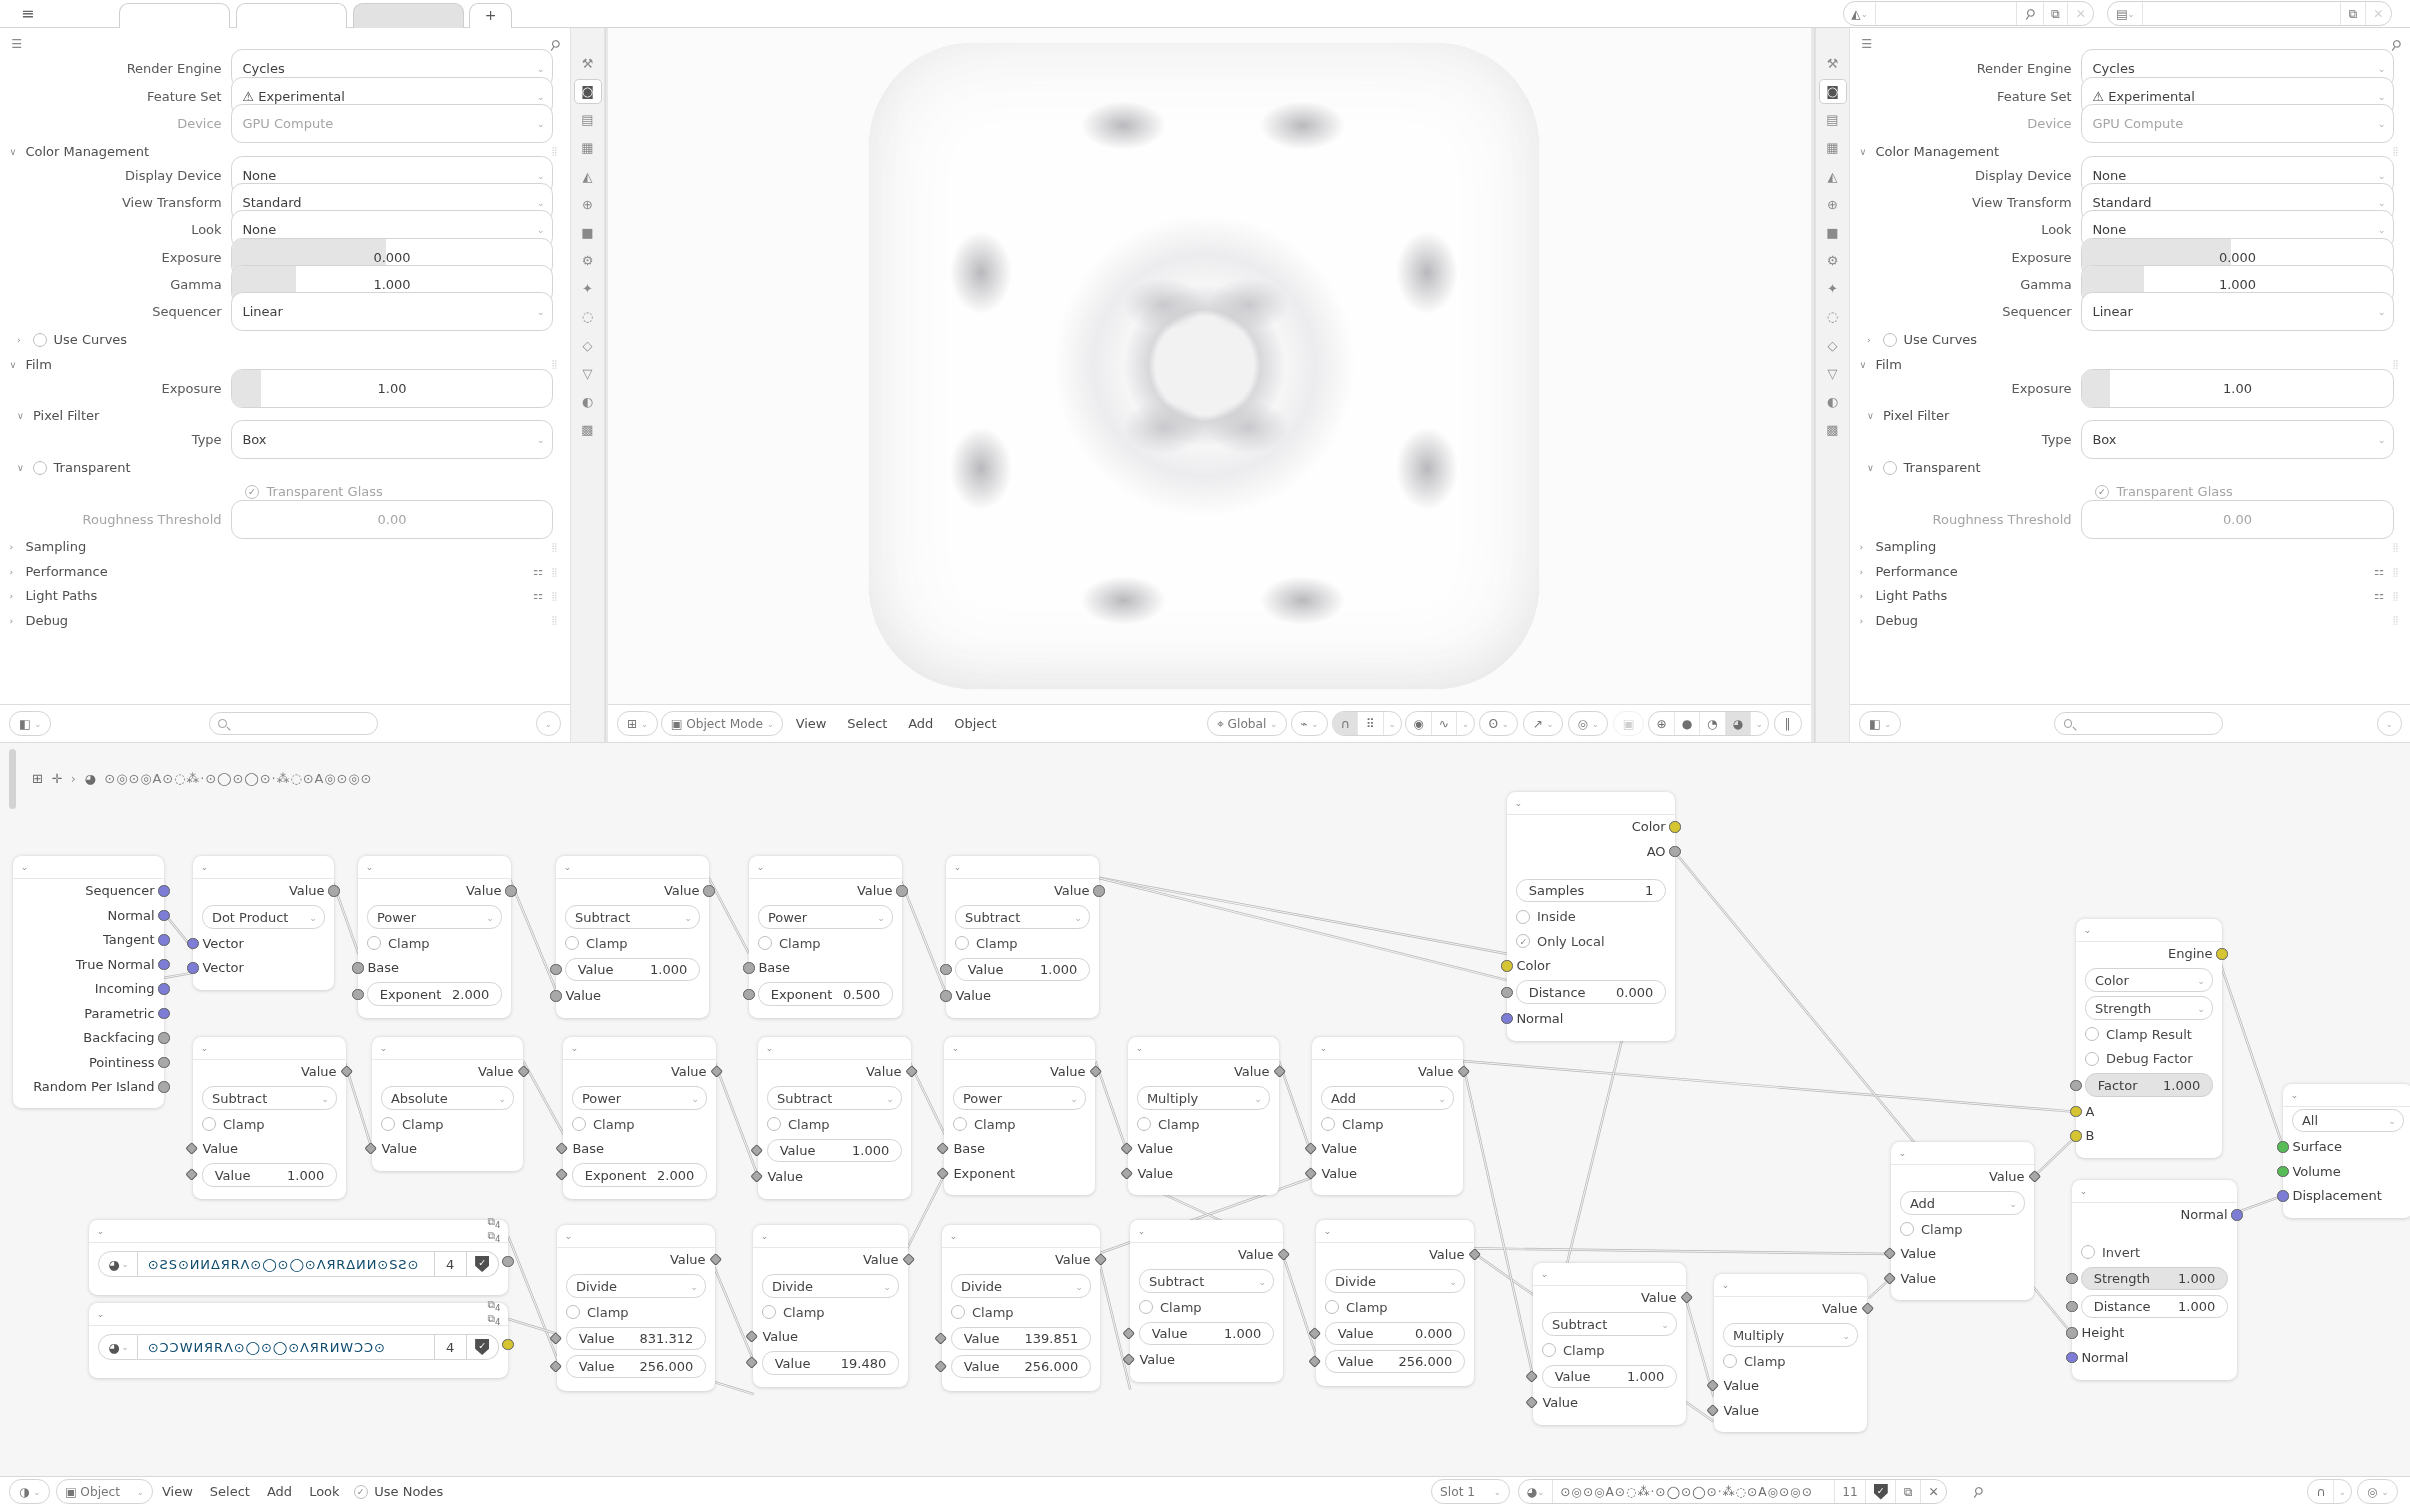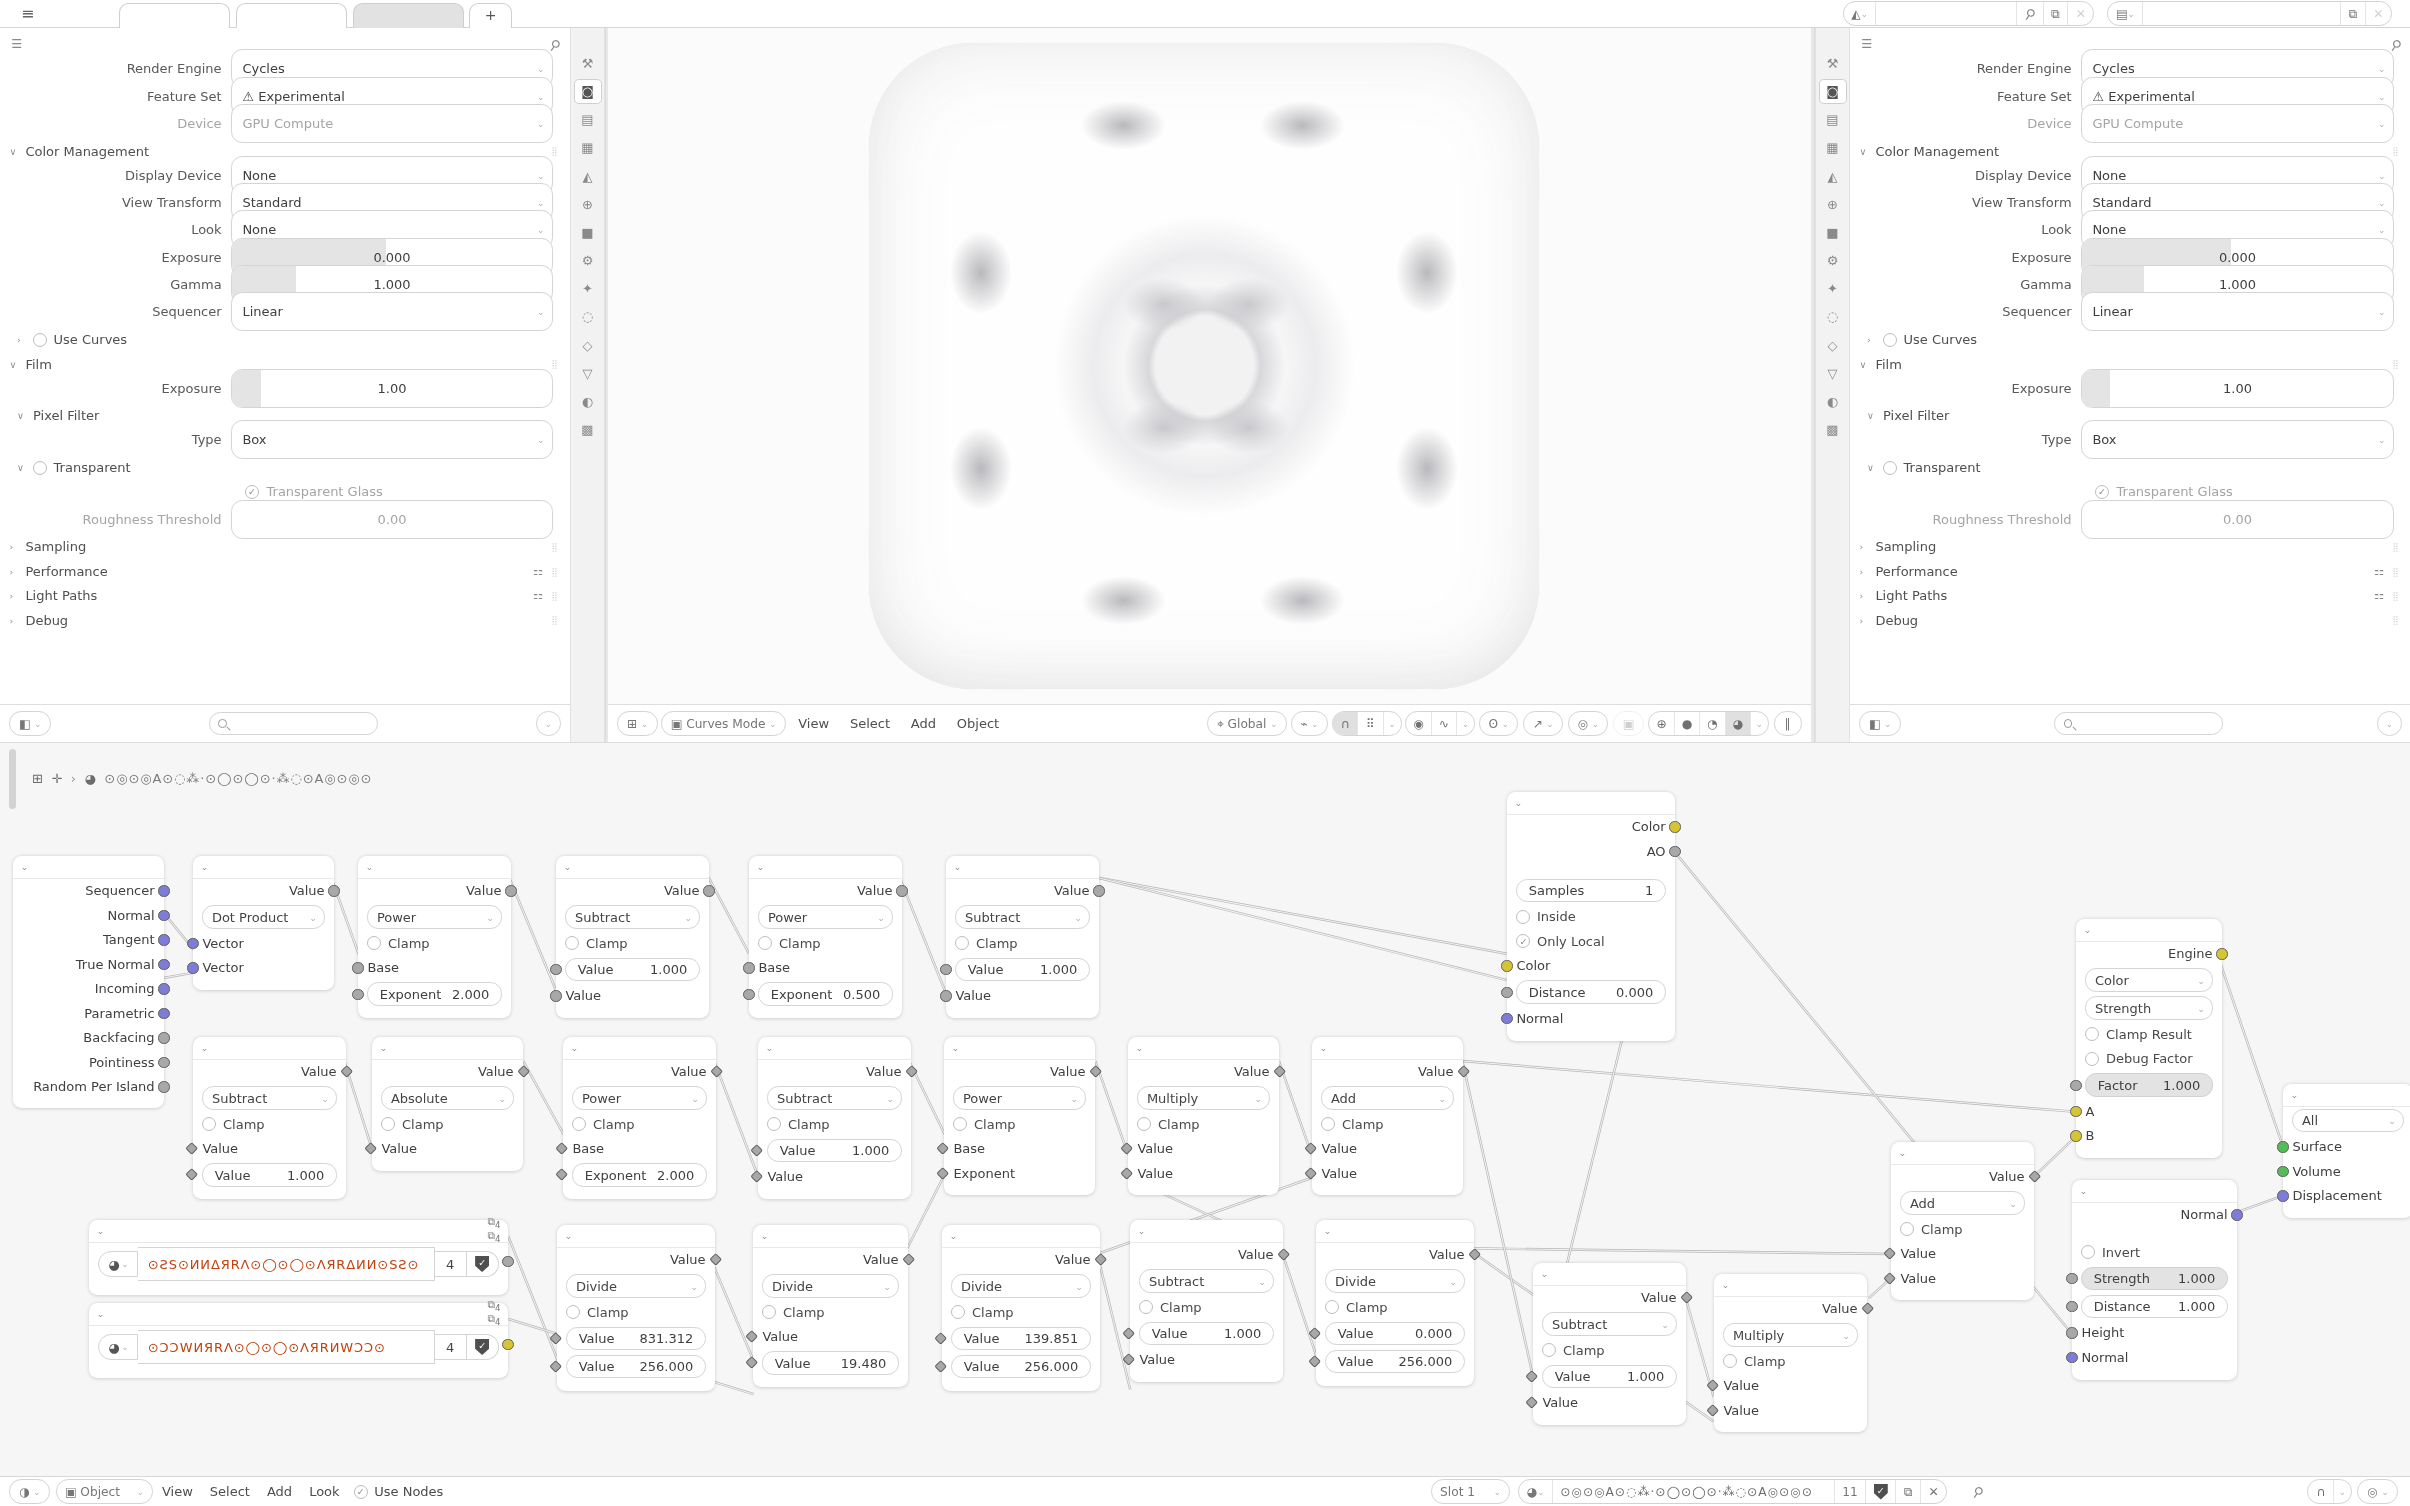--- a/index.html
+++ b/index.html
@@ -81,21 +81,21 @@
   .sock { position:absolute; width:11.3px; height:11.3px; border:0.9px solid #5f5f5f; border-radius:50%; top:50%; margin-top:-5.6px; }
   .sock.left { left:-5.6px; } .sock.right { right:-5.6px; }
   .sock.dia { width:9.4px; height:9.4px; margin-top:-4.7px; border-radius:1.9px; transform:rotate(45deg); }
   .ndd { flex:1; height:23.5px; border:0.9px solid #d4d4d4; border-radius:11.3px; background:#fff; display:flex; align-items:center; padding:0 8.5px; color:#444; position:relative; }
   .ndd .chev { position:absolute; right:6.6px; color:#b0b0b0; font-size:9.4px; }
   .nfield { flex:1; height:23.5px; border:0.9px solid #d4d4d4; border-radius:11.3px; background:#fff; display:flex; align-items:center; justify-content:space-between; padding:0 11.3px; }
   .nfield.fillbg { background:#e3e3e3; border-color:#d0d0d0; }
   .nchk { display:flex; align-items:center; gap:6.6px; color:#4a4a4a; }
   .imgrow { display:flex; align-items:center; gap:0; flex:1; height:28px; }
   .imgrow .idicon { width:40px; height:26px; border:0.9px solid #d4d4d4; border-radius:13px 0 0 13px; display:flex; align-items:center; justify-content:center; color:#555; gap:1.9px; }
-  .imgrow .idname { flex:1; height:34px; border:0.9px solid #d4d4d4; border-left:none; display:flex; align-items:center; padding-left:9.4px; color:#c2410c; letter-spacing:0.9px; font-size:13px; }
+  .imgrow .idname { flex:1; height:26px; border:0.9px solid #d4d4d4; border-left:none; display:flex; align-items:center; padding-left:9.4px; color:#0c4a6e; letter-spacing:0.9px; font-size:13px; }
   .imgrow .idcount { width:32px; height:26px; border:0.9px solid #d4d4d4; border-left:none; display:flex; align-items:center; justify-content:center; color:#444; }
   .imgrow .idshield { width:32px; height:26px; border:0.9px solid #d4d4d4; border-left:none; border-radius:0 13px 13px 0; display:flex; align-items:center; justify-content:center; }
   .shieldglyph { width:14px; height:16px; background:#4f4f4f; clip-path:polygon(0 0,100% 0,100% 60%,50% 100%,0 60%); color:#fff; font-size:9.4px; text-align:center; line-height:13px; }
   .wire-o { stroke:#b6b6b6; stroke-width:2.6; fill:none; }
   .wire-i { stroke:#f3f3f3; stroke-width:1.1; fill:none; }
 
   
   #node-footer .fgap { flex:1; }
   .pin { color:#8a8a8a; font-size:14px; transform:rotate(35deg); display:inline-block; }
 </style>
@@ -312,21 +312,21 @@
     <div class="blob" style="left:391px;top:58px;width:85px;height:49px"></div>
     <div class="blob" style="left:81px;top:188px;width:62px;height:83px"></div>
     <div class="blob" style="left:527px;top:188px;width:62px;height:83px"></div>
     <div class="blob" style="left:81px;top:384px;width:62px;height:83px"></div>
     <div class="blob" style="left:527px;top:384px;width:62px;height:83px"></div>
     <div class="blob" style="left:212px;top:533px;width:85px;height:49px"></div>
     <div class="blob" style="left:391px;top:533px;width:85px;height:49px"></div>
   </div>
   <div class="vp-head">
     <span class="roundbtn">⊞<span style="font-size:8.5px;color:#b0b0b0">⌄</span></span>
-    <span class="roundbtn">▣ <span>Curves Mode</span><span style="font-size:8.5px;color:#b0b0b0">⌄</span></span>
+    <span class="roundbtn">▣ <span>Object Mode</span><span style="font-size:8.5px;color:#b0b0b0">⌄</span></span>
     <span class="menuword">View</span>
     <span class="menuword">Select</span>
     <span class="menuword">Add</span>
     <span class="menuword">Object</span>
     <span style="flex:1"></span>
     <span class="roundbtn">⌖ <span>Global</span><span style="font-size:8.5px;color:#b0b0b0">⌄</span></span>
     <span class="roundbtn">⌁<span style="font-size:8.5px;color:#b0b0b0">⌄</span></span>
     <span class="btngroup">
         <span class="gseg on">∩</span>
         <span class="gseg">⠿</span>

